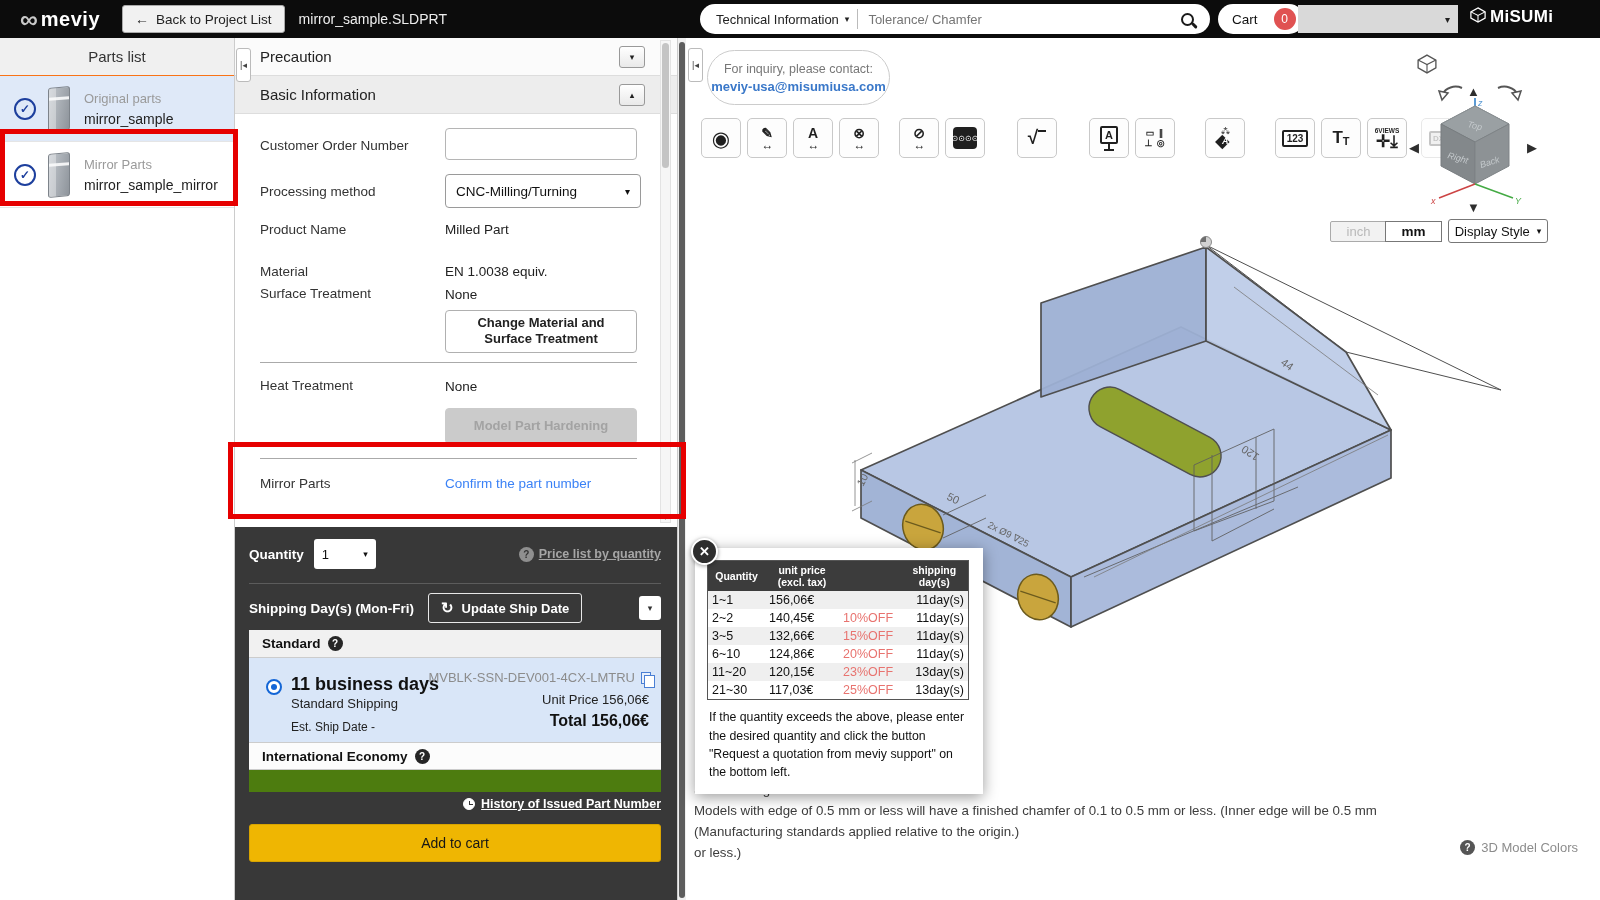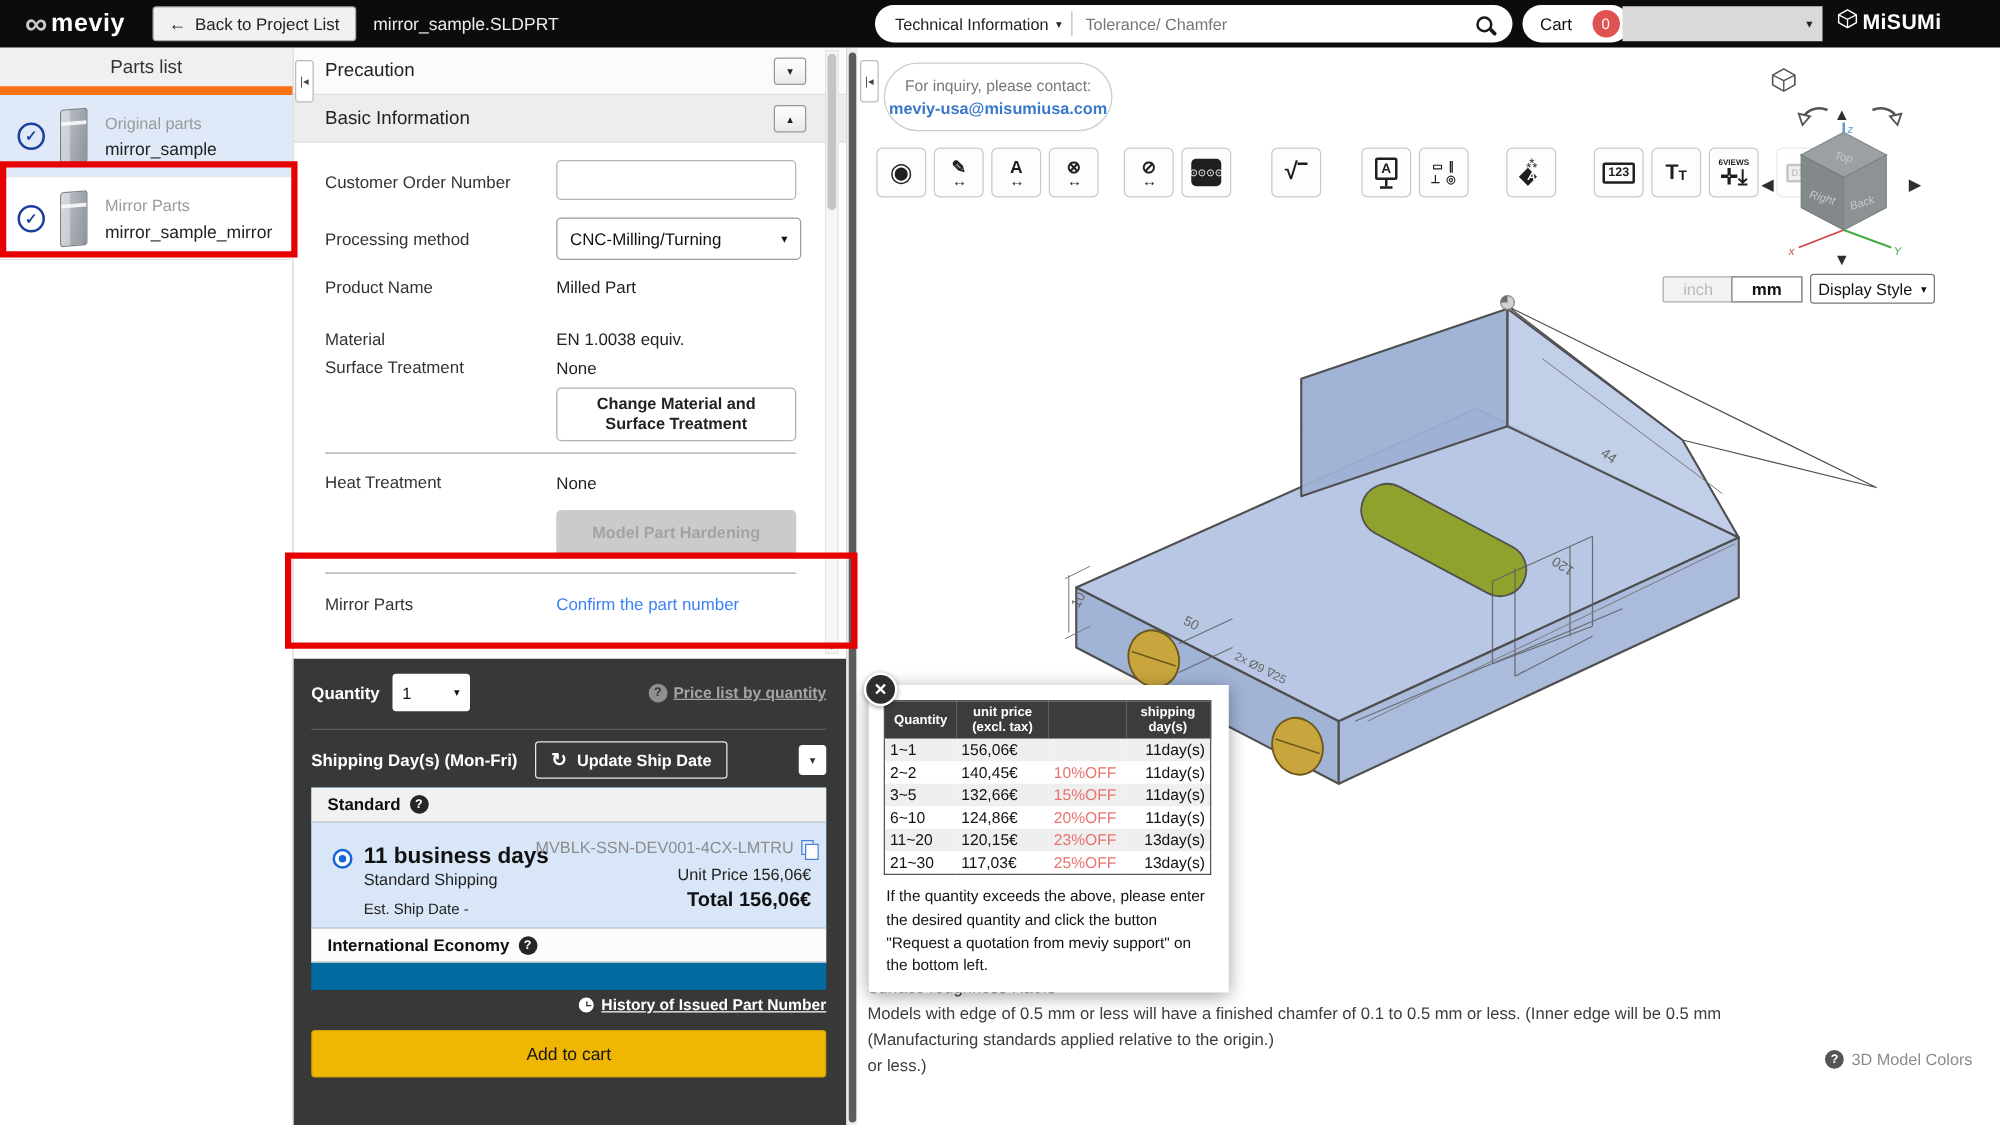--- a/index.html
+++ b/index.html
@@ -24,21 +24,21 @@
   .cartpill .lbl { font-size:13.5px; color:#111; margin-right:16px; }
   .cartbadge { width:22px; height:22px; background:#e05252; color:#fff; border-radius:50%; font-size:12px; display:flex; align-items:center; justify-content:center; }
   .topselect { position:absolute; left:1298px; top:5px; width:160px; height:28px; background:#d9d9d9; display:flex; align-items:center; justify-content:flex-end; padding-right:8px; cursor:pointer; }
   .topselect .chv { font-size:10px; color:#222; }
   .misumi { position:absolute; left:1470px; top:7px; display:flex; align-items:center; color:#fff; }
   .misumi .cube { margin-right:4px; }
   .misumi .txt { font-size:17px; font-weight:bold; letter-spacing:.3px; }
 
   
   .sidebar { position:absolute; left:0; top:38px; width:235px; bottom:0; background:#fff; border-right:1px solid #ccc; }
-  .sidebar-hdr { height:38px; background:#f0f0f0; border-bottom:7px solid #f97316; display:flex; align-items:center; justify-content:center; font-size:15px; color:#333; }
+  .sidebar-hdr { height:38px; background:#f0f0f0; border-bottom:1px solid #f97316; display:flex; align-items:center; justify-content:center; font-size:15px; color:#333; }
   .part-item { height:66px; display:flex; align-items:center; border-bottom:1px solid #e5e5e5; cursor:pointer; background:#fff; }
   .part-item.sel { background:#dfe9f8; }
   .chk { width:22px; height:22px; border:2px solid #1d3f9d; border-radius:50%; color:#1d3f9d; font-size:12px; font-weight:bold; display:flex; align-items:center; justify-content:center; margin:0 12px 0 14px; flex:none; }
   .thumb { width:22px; height:44px; margin-right:14px; flex:none; background:linear-gradient(100deg,#c3c8ce,#8e949b); border-radius:3px; position:relative; transform:skewY(-5deg); border:1px solid #7d838a; }
   .thumb::before { content:""; position:absolute; left:0; top:9px; width:100%; height:3px; background:#f2f3f4; }
   .thumb::after { content:""; position:absolute; left:0; top:0; width:7px; height:100%; background:rgba(255,255,255,.35); }
   .pi-texts .l1 { font-size:13px; color:#9a9a9a; margin-bottom:5px; }
   .pi-texts .l2 { font-size:14px; color:#222; }
   .handle { position:absolute; width:15px; height:34px; background:#fff; border:1px solid #bbb; border-radius:3px; font-size:9px; color:#444; display:flex; align-items:center; justify-content:center; cursor:pointer; z-index:20; }
 
@@ -69,21 +69,21 @@
   .qtysel { width:62px; height:30px; background:#fff; border-radius:3px; color:#111; display:flex; align-items:center; justify-content:space-between; padding:0 8px; font-size:13px; cursor:pointer; }
   .pricelist { margin-left:auto; display:flex; align-items:center; color:#a5a5a5; font-size:12.5px; cursor:pointer; }
   .pricelist .q { width:15px; height:15px; border-radius:50%; background:#8f8f8f; color:#333; font-size:10px; font-weight:bold; display:flex; align-items:center; justify-content:center; margin-right:5px; }
   .pricelist .u { text-decoration:underline; font-weight:bold; }
   .darkhr { position:absolute; left:14px; right:16px; top:56px; border-top:1px solid #5c5c5c; }
   .shiprow { position:absolute; left:14px; top:66px; right:16px; height:30px; display:flex; align-items:center; }
   .shiprow .lbl { font-size:13.5px; font-weight:bold; }
   .updatebtn { margin-left:14px; height:30px; border:1px solid #e8e8e8; border-radius:3px; background:transparent; color:#fff; font-size:13px; font-weight:bold; display:flex; align-items:center; padding:0 12px; cursor:pointer; }
   .updatebtn .ref { font-size:15px; margin-right:8px; }
   .shipchv { margin-left:auto; width:22px; height:24px; background:#fff; border-radius:3px; color:#333; font-size:9px; display:flex; align-items:center; justify-content:center; cursor:pointer; }
-  .shipcard { position:absolute; left:14px; top:103px; width:412px; height:162px; background:#0369a1; }
+  .shipcard { position:absolute; left:14px; top:103px; width:412px; height:162px; background:#4d7c0f; }
   .shiphdr { height:28px; display:flex; align-items:center; padding:0 13px; border-bottom:1px solid #ccc; font-size:13.5px; font-weight:bold; color:#111; }
   .shiphdr.std { background:#f1f1f1; }
   .shiphdr.eco { background:#fcfcfc; border-top:1px solid #ccc; }
   .qdark { width:15px; height:15px; border-radius:50%; background:#262626; color:#fff; font-size:10px; font-weight:bold; display:flex; align-items:center; justify-content:center; margin-left:7px; }
   .shipopt { height:84px; background:#d9e6f8; position:relative; cursor:pointer; }
   .radio { position:absolute; left:17px; top:21px; width:16px; height:16px; border:2px solid #1466d6; border-radius:50%; background:#fff; }
   .radio::after { content:""; position:absolute; left:3px; top:3px; width:6px; height:6px; border-radius:50%; background:#1466d6; }
   .so-days { position:absolute; left:42px; top:16px; font-size:18px; font-weight:bold; color:#111; }
   .so-meth { position:absolute; left:42px; top:38px; font-size:13px; color:#222; }
   .so-est  { position:absolute; left:42px; top:62px; font-size:12px; color:#222; }

